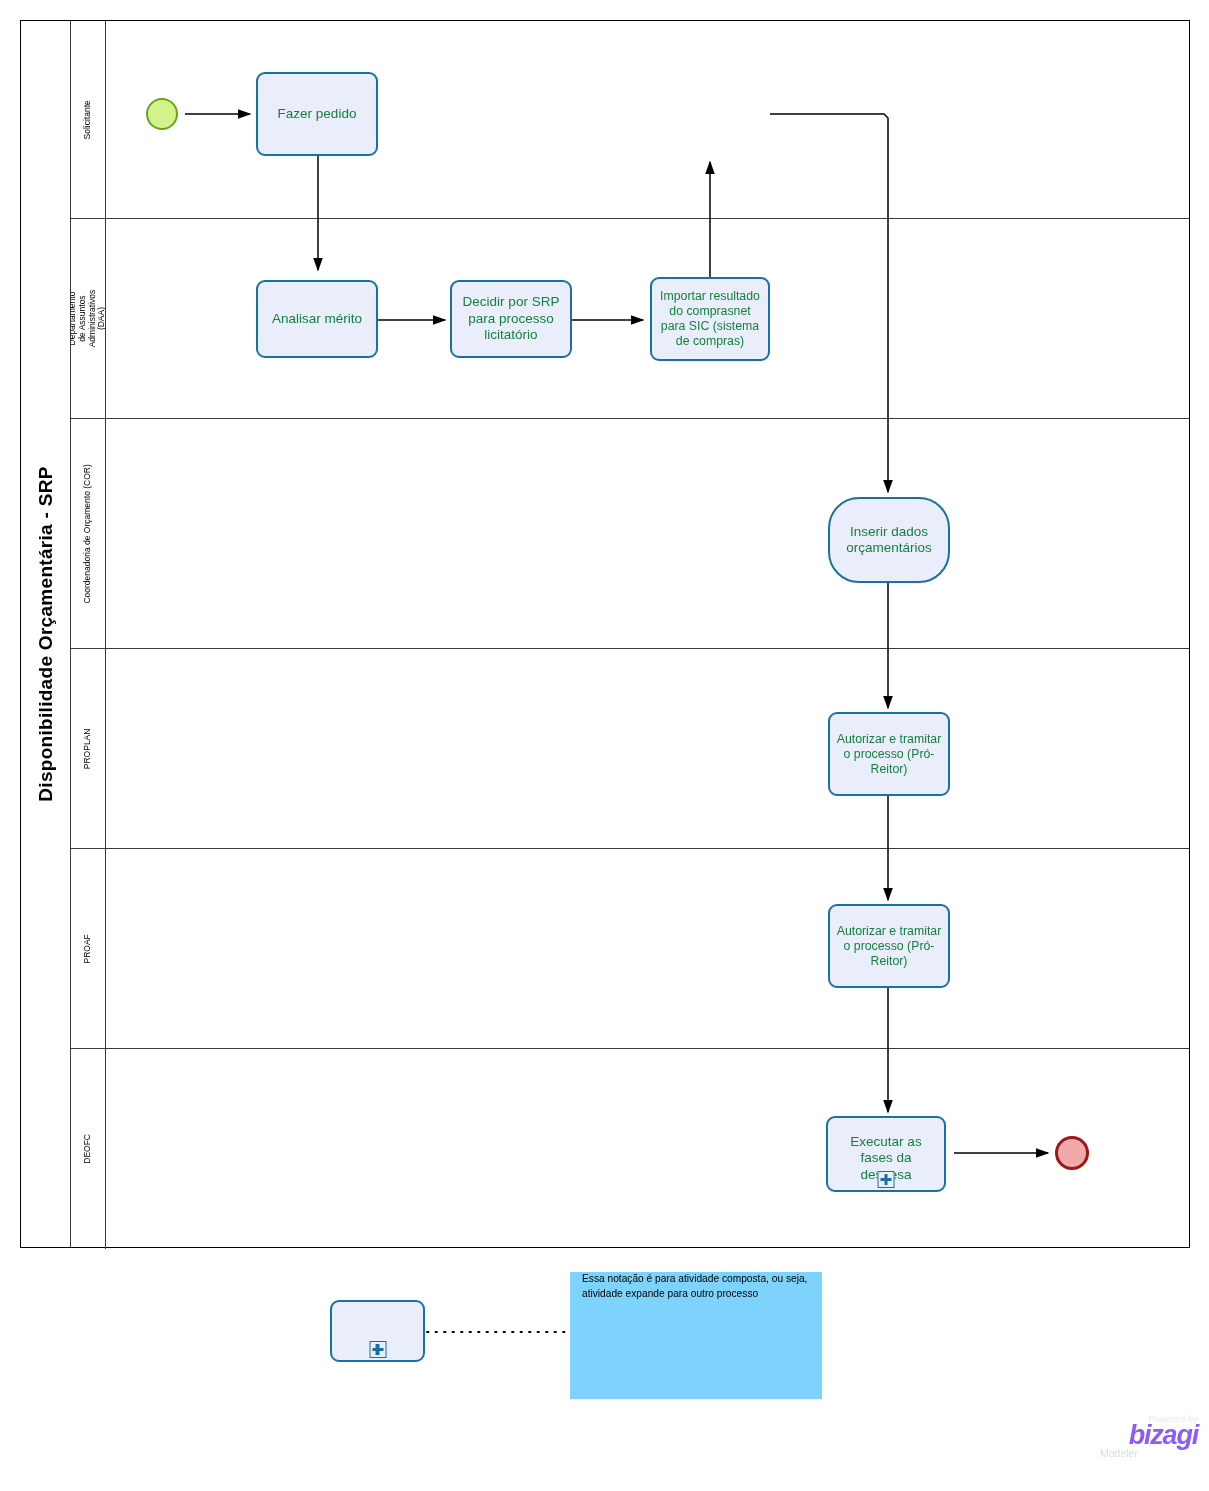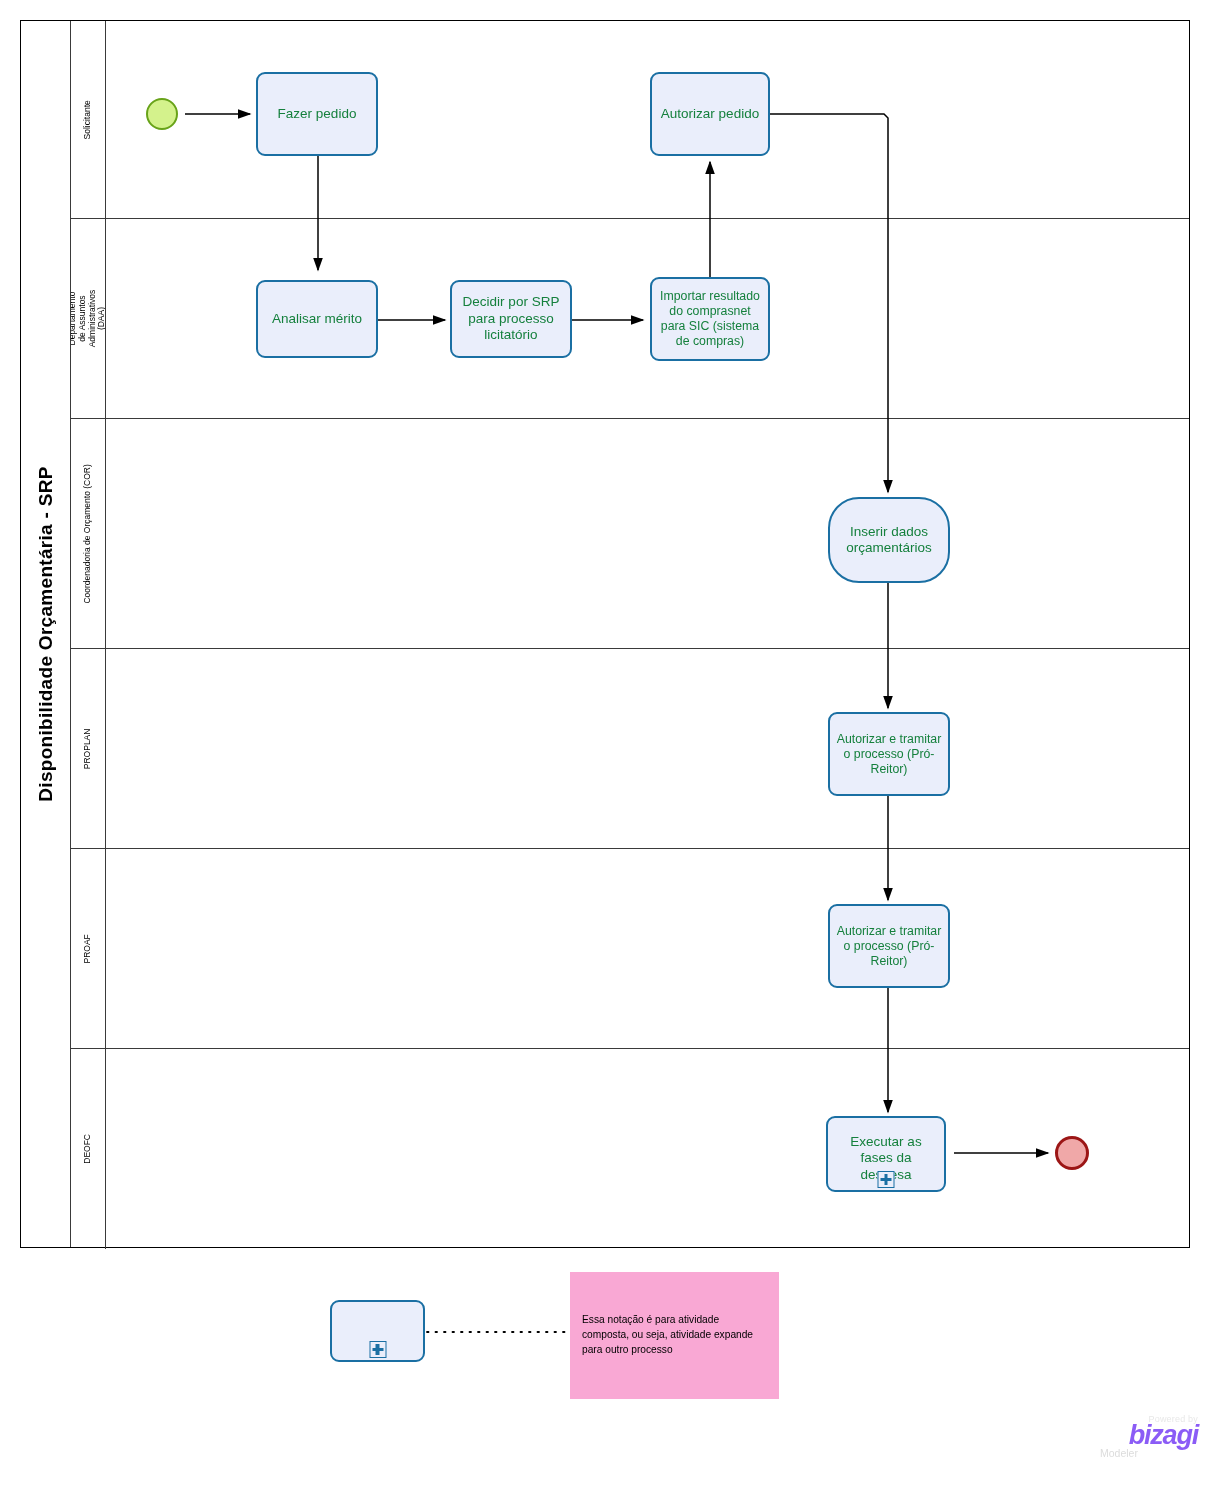--- a/index.html
+++ b/index.html
@@ -161,26 +161,25 @@
     height: 62px;
     background: #eaeefb;
     border: 2.8px solid #1a6fa3;
     border-radius: 9px;
     box-sizing: border-box;
   }
   #annotation-box {
     position: absolute;
     left: 570px;
     top: 1272px;
-    width: 209px;
+    width: 252px;
     height: 127px;
-    background: #f9a8d4;
+    background: #7dd3fc;
     box-sizing: border-box;
     display: flex;
-    align-items: center;
     justify-content: center;
     padding: 0 12px;
   }
   #annotation-text {
     font-size: 10.2px;
     line-height: 1.45;
     color: #000000;
     text-align: left;
     font-family: "Liberation Sans", sans-serif;
   }
@@ -301,23 +300,20 @@
   </svg>
 
   <div class="event" id="start-event" style="left:146px; top:98px;"></div>
 
   <div class="event" id="end-event" style="left:1055px; top:1136px;"></div>
 
   <div class="task" style="left:256px; top:72px; width:122px; height:84px;">
     <span class="task-label">Fazer pedido</span>
   </div>
 
-  <div class="task" style="left:650px; top:72px; width:120px; height:84px;">
-    <span class="task-label">Autorizar pedido</span>
-  </div>
 
   <div class="task" style="left:256px; top:280px; width:122px; height:78px;">
     <span class="task-label">Analisar mérito</span>
   </div>
 
   <div class="task" style="left:450px; top:280px; width:122px; height:78px;">
     <span class="task-label">Decidir por SRP para processo licitatório</span>
   </div>
 
   <div class="task small-text" style="left:650px; top:277px; width:120px; height:84px;">

